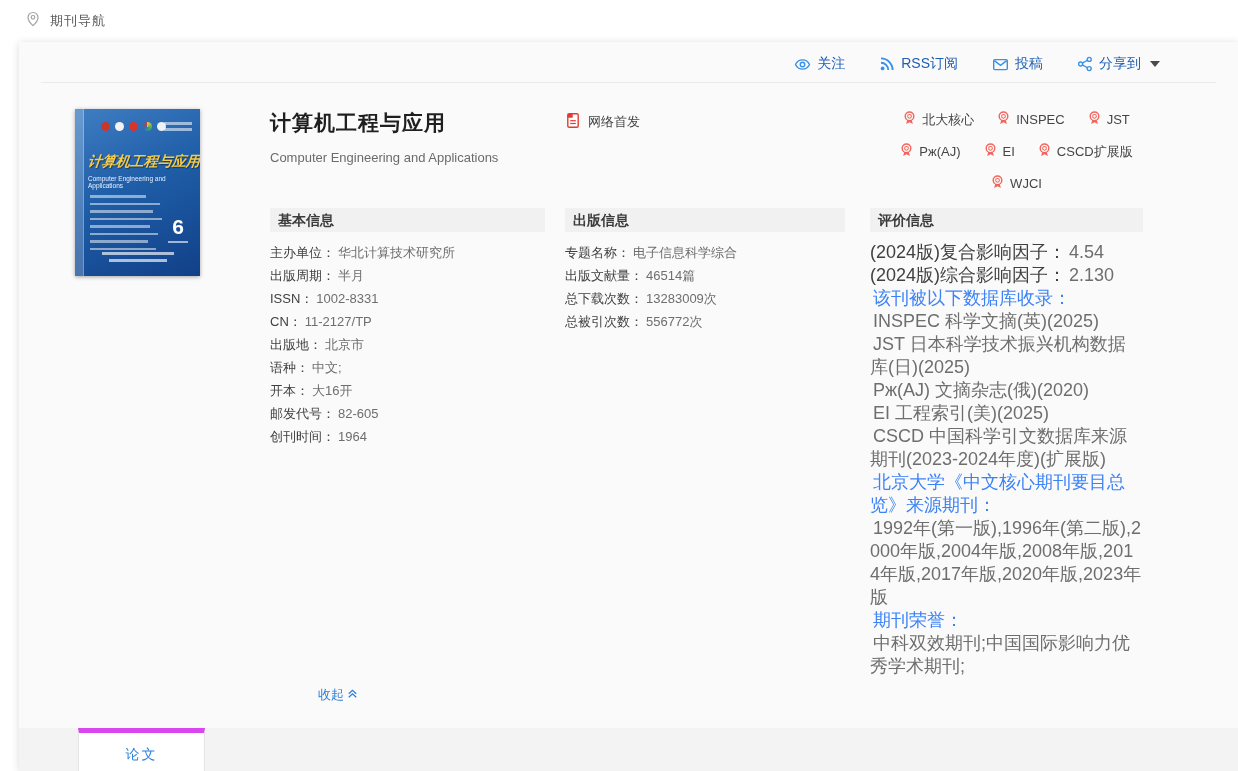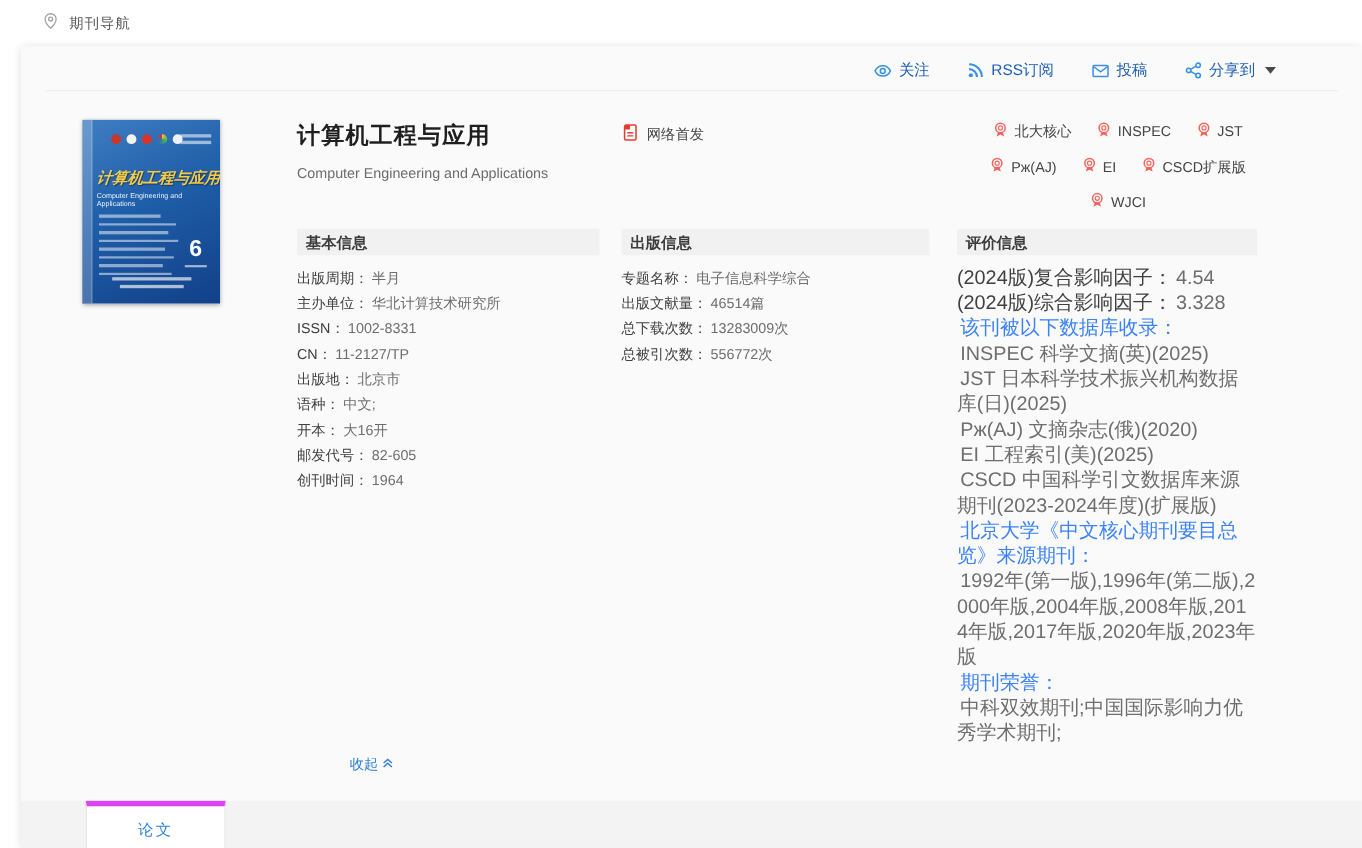--- a/index.html
+++ b/index.html
@@ -1,21 +1,21 @@
 <!DOCTYPE html>
 <html><head>
 <meta charset="utf-8">
 <style>
   * { margin:0; padding:0; box-sizing:border-box; }
   html,body { width:1238px; height:771px; overflow:hidden; background:#ffffff;
     font-family:"Liberation Sans","DejaVu Sans",sans-serif; }
   a { text-decoration:none; cursor:pointer; }
 
   
-  .breadcrumb-bar { height:42px; display:flex; align-items:center; padding-left:38px; }
+  .breadcrumb-bar { height:42px; display:flex; align-items:center; padding-left:25px; }
   .breadcrumb-bar .bc-label { font-size:13px; color:#595959; margin-left:9px; letter-spacing:1px; }
 
   
   .card { margin-left:19px; width:1219px; height:729px; background:#fafafa;
     box-shadow:0 1px 8px rgba(0,0,0,.14); position:relative; }
 
   
   .toolbar { display:flex; justify-content:flex-end; align-items:center;
     gap:34px; padding:13px 78px 9px 0; }
   .tool { display:flex; align-items:center; gap:6px; font-size:14px; color:#1e5eb3; }
@@ -263,25 +263,25 @@
             </span>
           </div>
       </div>
 
       <div class="info-row">
         <div class="col1">
           <div class="col-head">基本信息</div>
           <div class="col-list">
 
               <div class="kv">
+                <span class="lbl">主办单位：</span><span class="val">华北计算技术研究所</span>
+              </div>
+
+              <div class="kv">
                 <span class="lbl">出版周期：</span><span class="val">半月</span>
-              </div>
-
-              <div class="kv">
-                <span class="lbl">主办单位：</span><span class="val">华北计算技术研究所</span>
               </div>
 
               <div class="kv">
                 <span class="lbl">ISSN：</span><span class="val">1002-8331</span>
               </div>
 
               <div class="kv">
                 <span class="lbl">CN：</span><span class="val">11-2127/TP</span>
               </div>
 
@@ -330,21 +330,21 @@
         </div>
         <div class="col3">
           <div class="col-head">评价信息</div>
           <div class="col-list">
 
               <div class="ev-line t-pair">
                 <span class="lbl">(2024版)复合影响因子：</span><span class="val">4.54</span><span class="txt"></span>
               </div>
 
               <div class="ev-line t-pair">
-                <span class="lbl">(2024版)综合影响因子：</span><span class="val">3.328</span><span class="txt"></span>
+                <span class="lbl">(2024版)综合影响因子：</span><span class="val">2.130</span><span class="txt"></span>
               </div>
 
               <div class="ev-line t-head">
                 <span class="lbl"></span><span class="val"></span><span class="txt">该刊被以下数据库收录：</span>
               </div>
 
               <div class="ev-line t-text">
                 <span class="lbl"></span><span class="val"></span><span class="txt">INSPEC 科学文摘(英)(2025)</span>
               </div>
 

